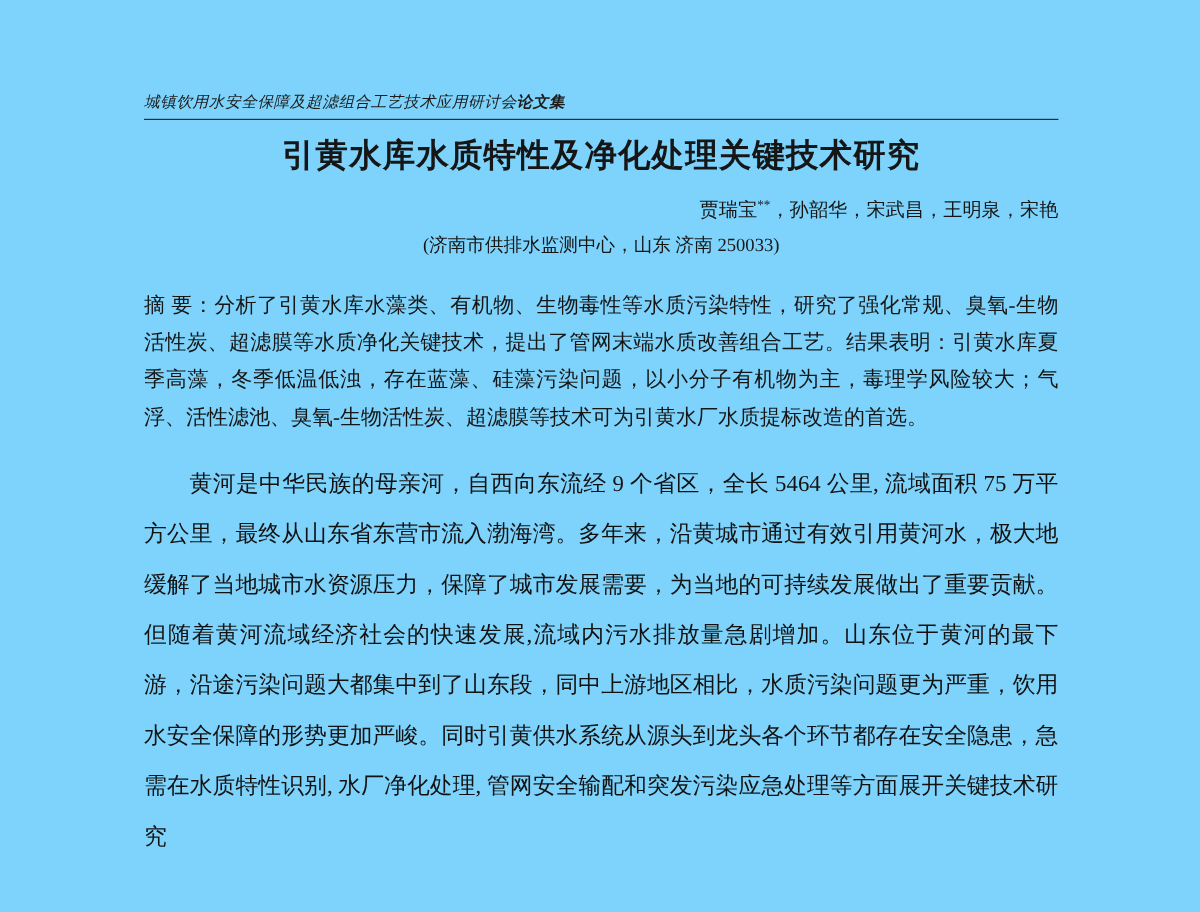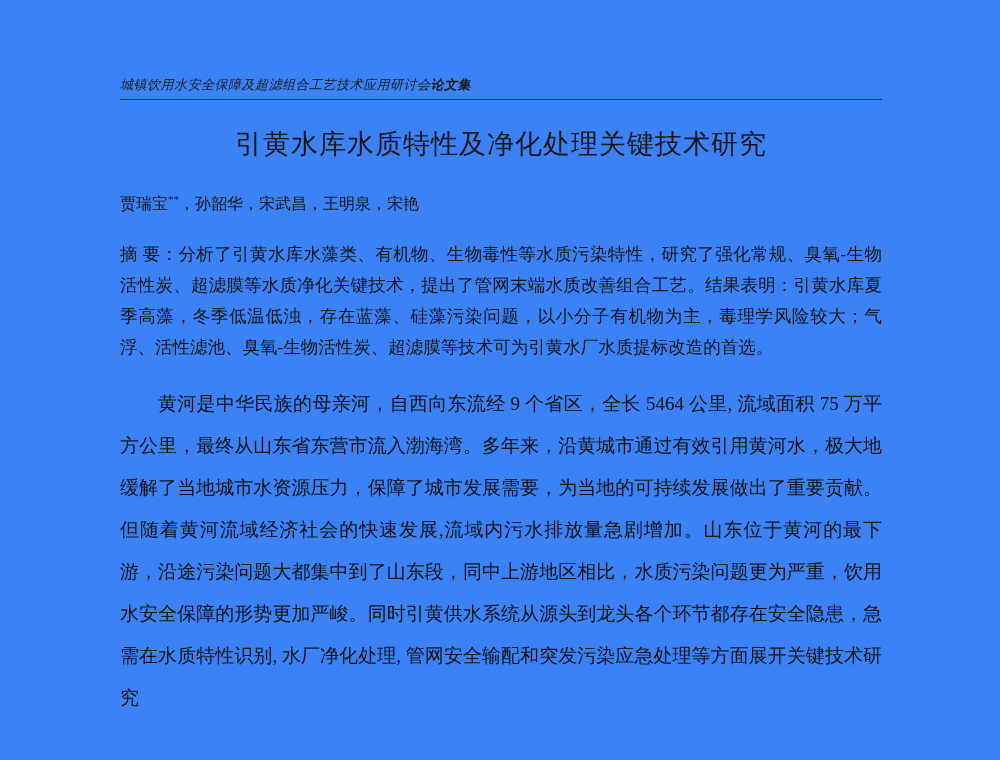--- a/index.html
+++ b/index.html
@@ -6,21 +6,21 @@
   html, body { background: #ffffff; }
   body {
     font-family: "Liberation Serif", "DejaVu Serif", serif;
     -webkit-font-smoothing: antialiased;
   }
   .page {
     position: relative;
     width: 1000px;
     height: 760px;
     margin: 0 auto;
-    background: #3b82f6;
+    background: #7dd3fc;
     color: #161616;
     overflow: hidden;
   }
   .content {
     padding: 76px 118px 0 120px;
   }
   .running-header {
     font-size: 13px;
     font-style: italic;
     letter-spacing: 0.5px;
@@ -29,30 +29,30 @@
   }
   .running-header .bold-part {
     font-weight: bold;
   }
   .header-rule {
     height: 0;
     border-bottom: 1.6px solid #2a2a2a;
     margin-top: 5px;
   }
   .paper-title {
-    margin-top: 27px;
+    margin-top: 12px;
     text-align: center;
     font-size: 27px;
-    font-weight: normal;
+    font-weight: bold;
     letter-spacing: 1px;
     line-height: 35px;
   }
   .author-line {
-    margin-top: 26px;
-    text-align: left;
+    margin-top: 13px;
+    text-align: right;
     font-size: 16px;
     line-height: 22px;
   }
   .author-line sup {
     font-size: 11px;
     vertical-align: super;
   }
   .affiliation-line {
     margin-top: 7px;
     text-align: center;
@@ -95,20 +95,21 @@
       <span>城镇饮用水安全保障及超滤组合工艺技术应用研讨会</span><span class="bold-part">论文集</span>
     </div>
     <div class="header-rule"></div>
 
     <h1 class="paper-title">引黄水库水质特性及净化处理关键技术研究</h1>
 
     <div class="author-line">
       <span>贾瑞宝</span><sup>**</sup><span>，孙韶华，宋武昌，王明泉，宋艳</span>
     </div>
 
+    <div class="affiliation-line">(济南市供排水监测中心，山东 济南 250033)</div>
 
     <p class="abstract-paragraph">
       <span class="inline-label">摘 要：</span><span>分析了引黄水库水藻类、有机物、生物毒性等水质污染特性，研究了强化常规、臭氧-生物活性炭、超滤膜等水质净化关键技术，提出了管网末端水质改善组合工艺。结果表明：引黄水库夏季高藻，冬季低温低浊，存在蓝藻、硅藻污染问题，以小分子有机物为主，毒理学风险较大；气浮、活性滤池、臭氧-生物活性炭、超滤膜等技术可为引黄水厂水质提标改造的首选。</span>
     </p>
 
 
     <p class="body-paragraph">黄河是中华民族的母亲河，自西向东流经 9 个省区，全长 5464 公里, 流域面积 75 万平方公里，最终从山东省东营市流入渤海湾。多年来，沿黄城市通过有效引用黄河水，极大地缓解了当地城市水资源压力，保障了城市发展需要，为当地的可持续发展做出了重要贡献。但随着黄河流域经济社会的快速发展,流域内污水排放量急剧增加。山东位于黄河的最下游，沿途污染问题大都集中到了山东段，同中上游地区相比，水质污染问题更为严重，饮用水安全保障的形势更加严峻。同时引黄供水系统从源头到龙头各个环节都存在安全隐患，急需在水质特性识别, 水厂净化处理, 管网安全输配和突发污染应急处理等方面展开关键技术研究</p>
 
   </div>
 </div>

